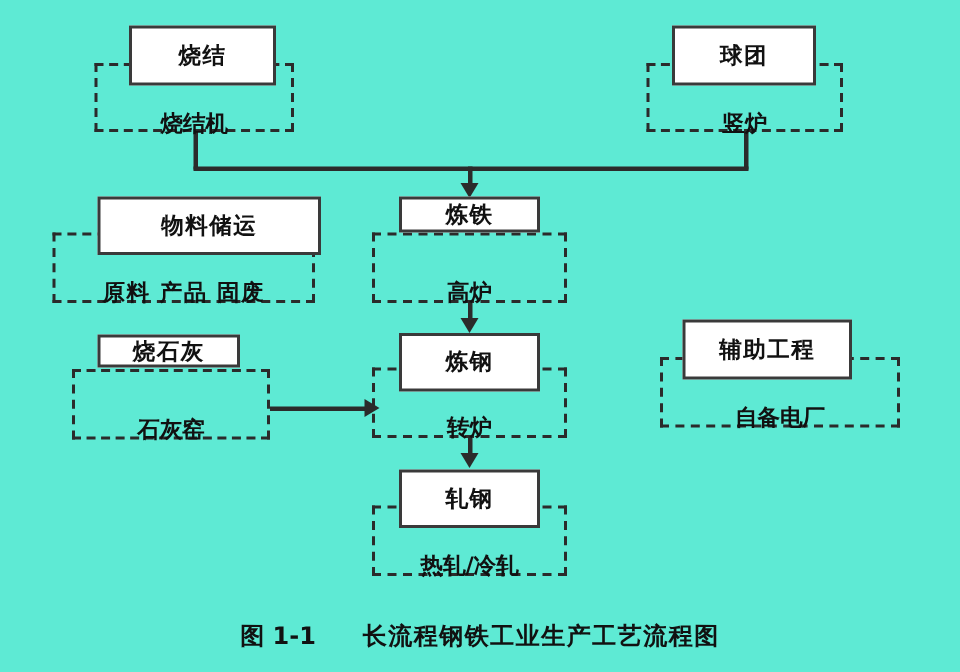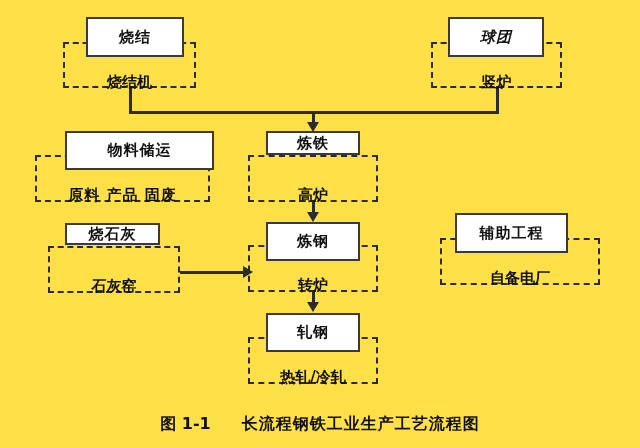--- a/index.html
+++ b/index.html
@@ -7,21 +7,21 @@
     padding: 0;
     background: #ffffff;
   }
   body {
     font-family: "DejaVu Sans", "Liberation Sans", sans-serif;
   }
   #page {
     position: relative;
     width: 640px;
     height: 448px;
-    background: #fde047;
+    background: #5eead4;
     overflow: hidden;
   }
 
   
   .unit { position: absolute; }
 
   .unit .dashed-box {
     position: absolute;
     border: 2px dashed #2b2b2b;
     background: transparent;
@@ -112,21 +112,21 @@
   <div class="unit">
     <div class="dashed-box" style="left:63px; top:42px; width:133px; height:46px;"></div>
     <div class="solid-box" style="left:86px; top:17px; width:98px; height:40px;">
       <span class="title">烧结</span>
     </div>
     <div class="sub" style="left:63px; top:63px; width:133px;">烧结机</div>
   </div>
 
   <div class="unit">
     <div class="dashed-box" style="left:431px; top:42px; width:131px; height:46px;"></div>
-    <div class="solid-box" style="left:448px; top:17px; width:96px; height:40px;font-style:italic;">
+    <div class="solid-box" style="left:448px; top:17px; width:96px; height:40px;">
       <span class="title">球团</span>
     </div>
     <div class="sub" style="left:431px; top:63px; width:131px;">竖炉</div>
   </div>
 
   <div class="line-v" style="left:129px; top:86px; height:27px;"></div>
   <div class="line-v" style="left:496px; top:86px; height:27px;"></div>
   <div class="line-h" style="left:129px; top:111px; width:370px;"></div>
   <div class="line-v" style="left:312px; top:111px; height:13px;"></div>
   <div class="arrow-down" style="left:307px; top:122px;"></div>

